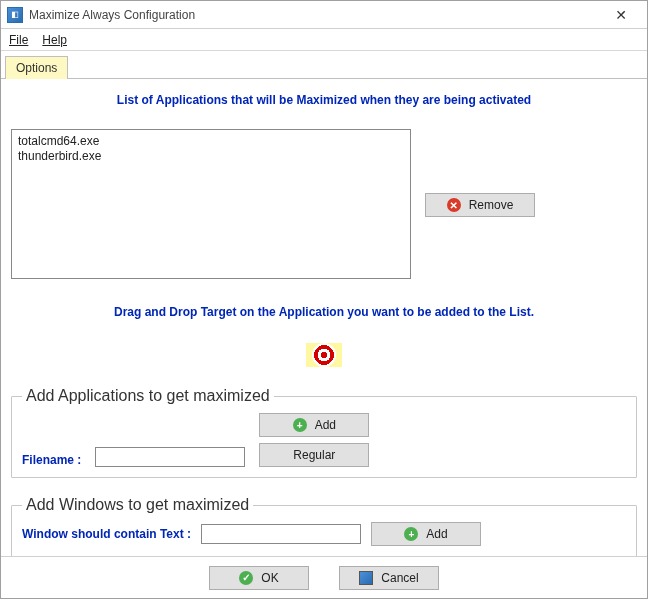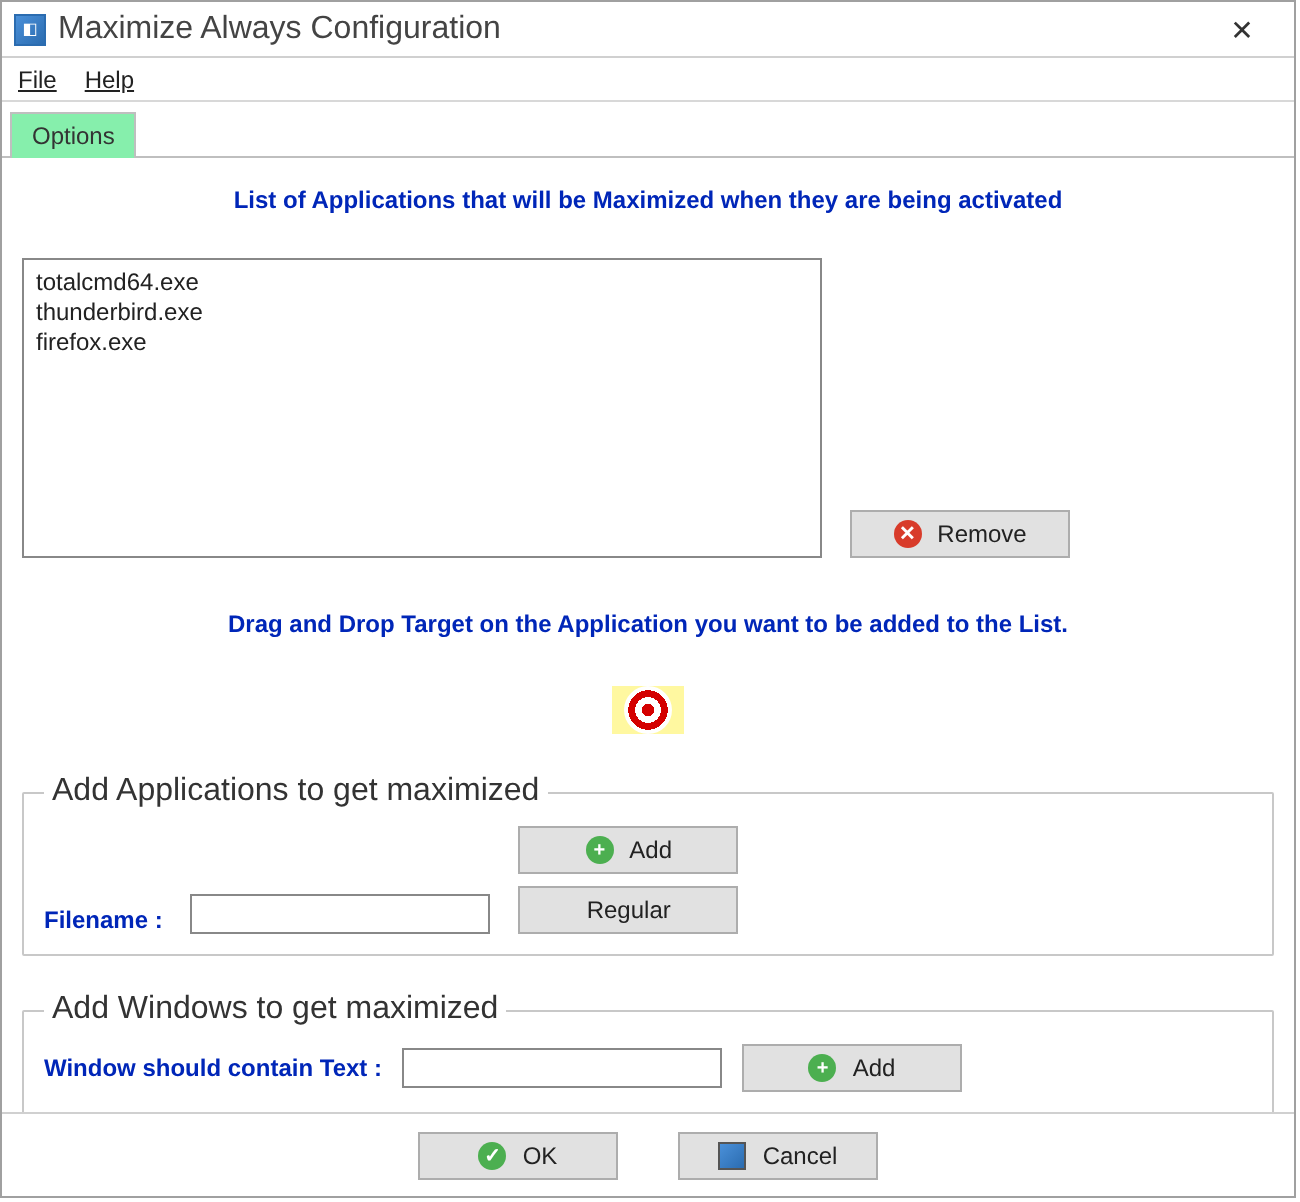--- a/index.html
+++ b/index.html
@@ -31,21 +31,21 @@
   }
   .titlebar .app-icon {
     width: 16px; height: 16px;
     background: linear-gradient(135deg,#4a90d9,#2b6cb0);
     border: 1px solid #2b6cb0;
     margin-right: 6px;
     font-size: 8px;
     color: #fff;
     display:flex;align-items:center;justify-content:center;
   }
-  .titlebar .title { flex: 1; color: #444; font-size: 16px; }
+  .titlebar .title { flex: 1; color: #444; font-size: 12px; }
   .titlebar .close {
     width: 40px; height: 24px;
     display:flex;align-items:center;justify-content:center;
     font-size: 14px; color:#333;
     cursor: pointer;
   }
   .menubar {
     height: 22px;
     display: flex;
     align-items: center;
@@ -57,21 +57,21 @@
   .tabs {
     display: flex;
     align-items: flex-end;
     padding-left: 4px;
     margin-top: 4px;
     border-bottom: 1px solid #bfbfbf;
   }
   .tab {
     padding: 4px 10px;
     border: 1px solid #bfbfbf;
-    background: #86efac;
+    background: #fef9c3;
     font-size: 12px;
     color: #333;
     cursor:pointer;
     border-bottom: none;
     position: relative;
     top: 1px;
   }
   .tab.active {
     background: #fff;
     border-bottom: 1px solid #fff;
@@ -87,21 +87,21 @@
   .heading {
     color: #0026b8;
     font-weight: bold;
     text-align: center;
     font-size: 12px;
     margin: 8px 0 4px 0;
   }
   .row-top {
     display: flex;
     gap: 14px;
-    align-items: flex-end;
+    align-items: center;
   }
   .listbox {
     width: 400px;
     height: 150px;
     border: 1px solid #888;
     padding: 4px 6px;
     overflow: auto;
     background:#fff;
     font-size: 12px;
     color:#222;
@@ -194,21 +194,20 @@
   </div>
 
   <div class="content">
 
     <div class="heading">List of Applications that will be Maximized when they are being activated</div>
 
     <div class="row-top">
       <div class="listbox" id="applist">
           <div>totalcmd64.exe</div>
           <div>thunderbird.exe</div>
-          <div>firefox.exe</div>
         </div>
       <div style="padding-top:2px;">
         <button class="btn">
           <span class="icon-circle ic-red">✕</span>
           <span>Remove</span>
         </button>
       </div>
     </div>
 
     <div class="heading" style="margin-top:8px;">Drag and Drop Target on the Application you want to be added to the List.</div>

